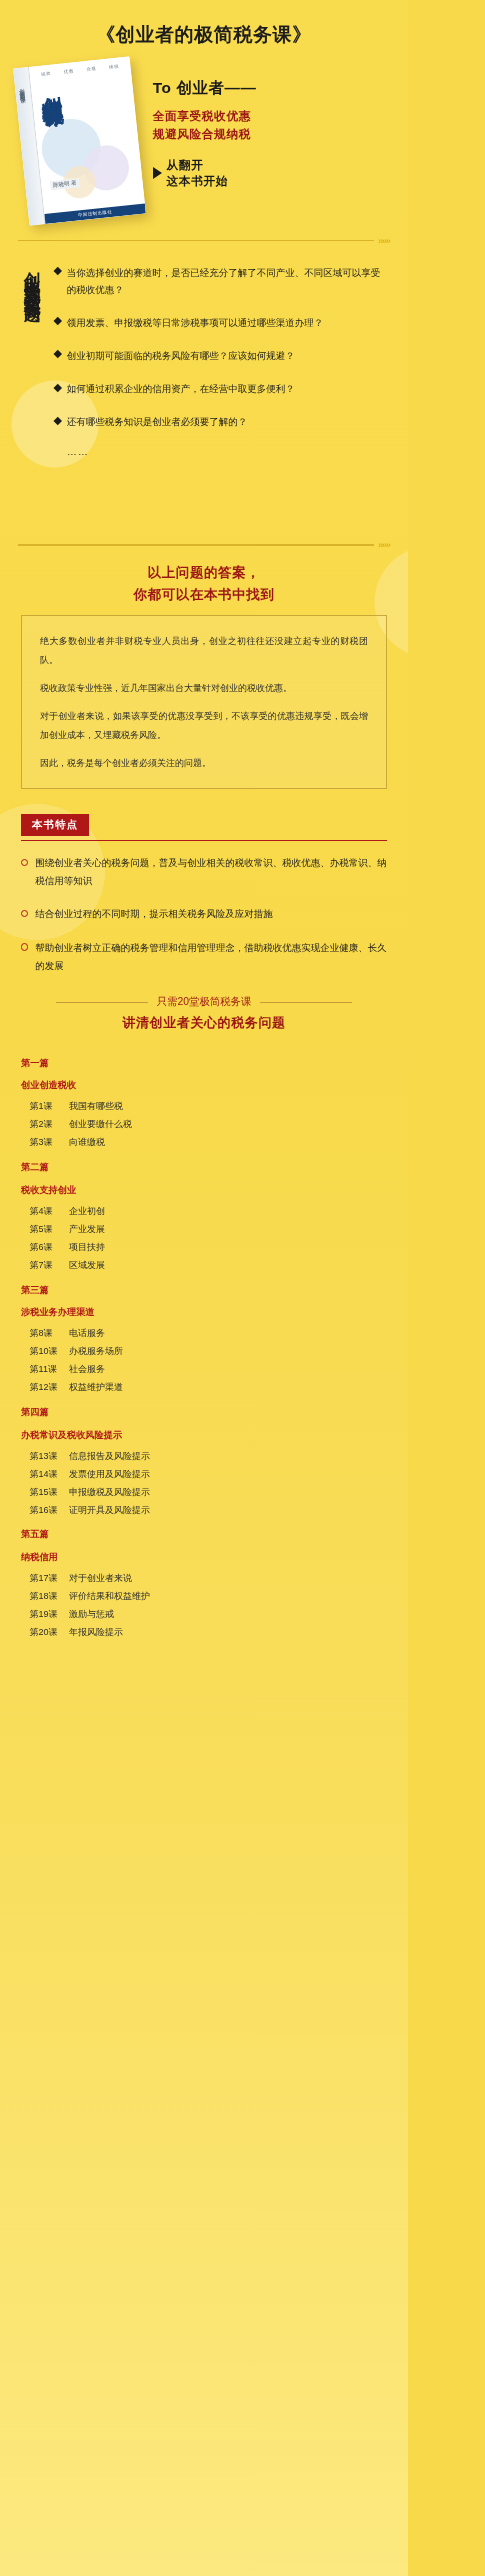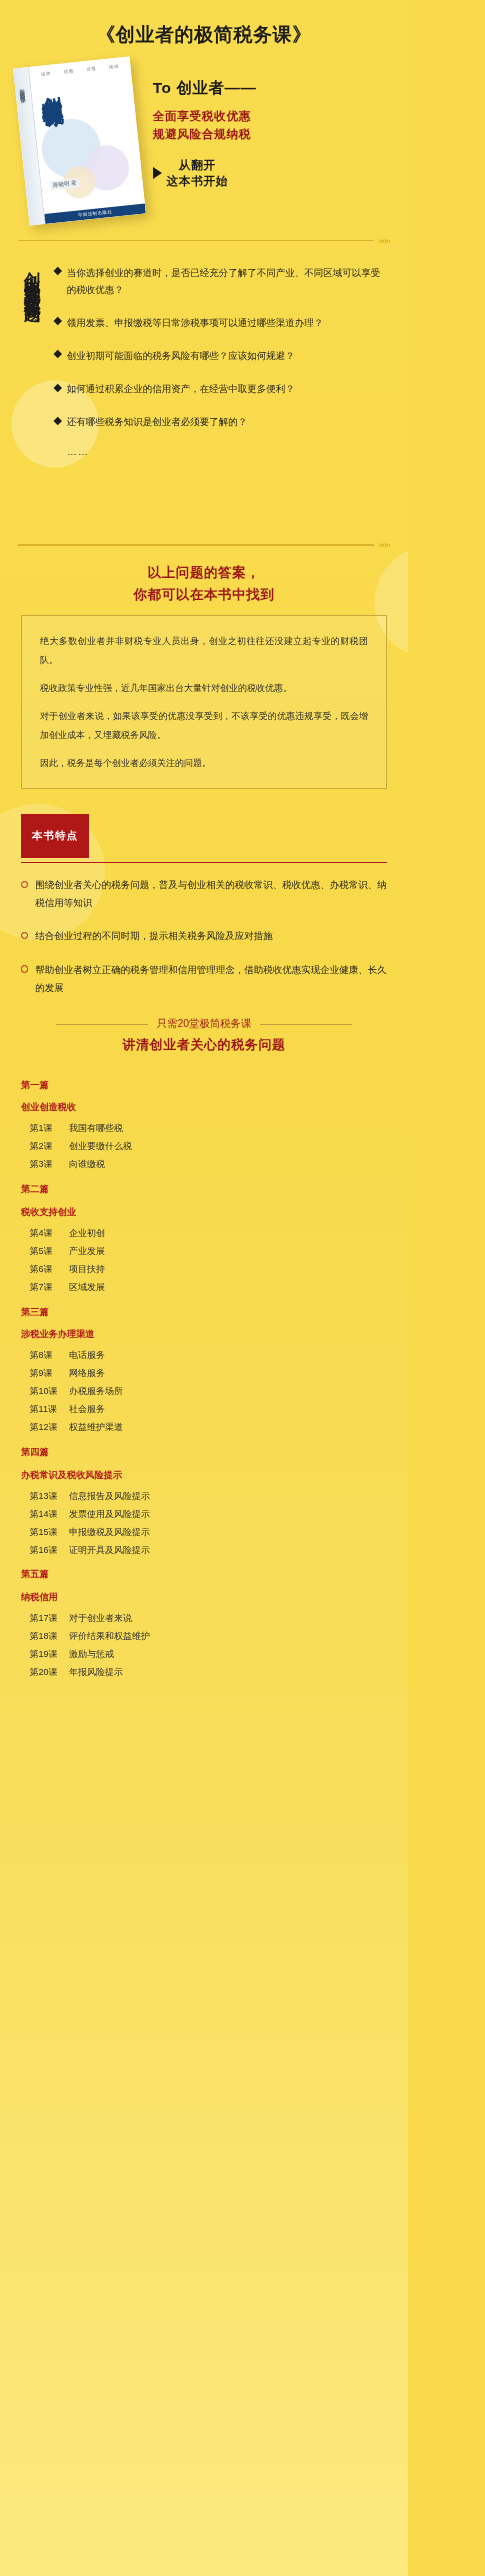--- a/index.html
+++ b/index.html
@@ -144,21 +144,20 @@
     border-bottom: 6.8px solid transparent;
     border-left: 9.8px solid #1b1b1b;
     flex: 0 0 auto;
   }
   .hero-cta-text {
     font-size: 11.7px;
     font-weight: bold;
     line-height: 1.4;
     color: #1b1b1b;
     letter-spacing: 0.6px;
-    text-align: center;
   }
   
   .divider {
     display: flex;
     align-items: center;
     padding: 0 18.4px;
     margin: 11px 0 6.1px 0;
   }
   .divider .bar { flex: 1; height: 1.2px; background: #d9b429; }
   .divider .chev { color: #d9a800; font-size: 9.2px; letter-spacing: -1.2px; margin-left: 3.7px; }
@@ -228,21 +227,21 @@
     text-align: justify;
   }
   .answer-box p:last-child { margin-bottom: 0; }
   
   .red-tab {
     display: inline-block;
     background: #b01818;
     color: #fff;
     font-size: 10.4px;
     font-weight: bold;
-    padding: 15px 11px;
+    padding: 4px 11px;
     letter-spacing: 1.2px;
     margin: 24.6px 0 3.7px 21px;
   }
   .red-rule {
     height: 1.2px;
     background: #b01818;
     margin: 0 21px 13.5px 21px;
   }
   
   .features { padding: 0 21px; }
@@ -470,24 +469,20 @@
 
     <div class="toc-part">
       <span>第三篇</span>
       <span class="pname">涉税业务办理渠道</span>
     </div>
     <div class="toc-item">
       <span class="num">第8课</span>
       <span>电话服务</span>
     </div>
     <div class="toc-item">
-      <span class="num">第9课</span>
-      <span>网络服务</span>
-    </div>
-    <div class="toc-item">
       <span class="num">第10课</span>
       <span>办税服务场所</span>
     </div>
     <div class="toc-item">
       <span class="num">第11课</span>
       <span>社会服务</span>
     </div>
     <div class="toc-item">
       <span class="num">第12课</span>
       <span>权益维护渠道</span>

